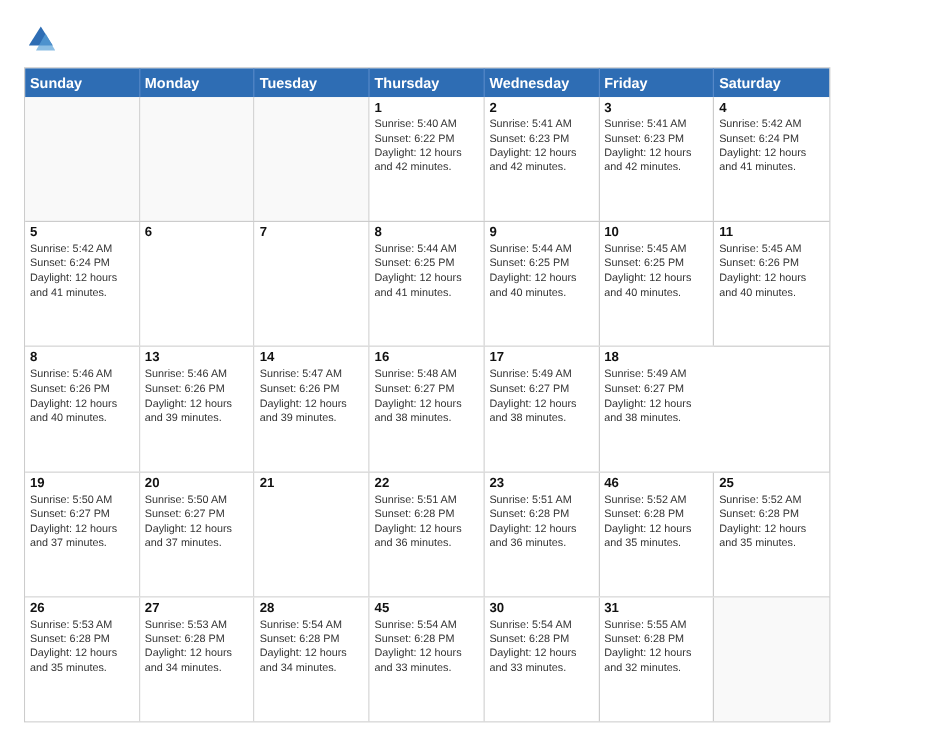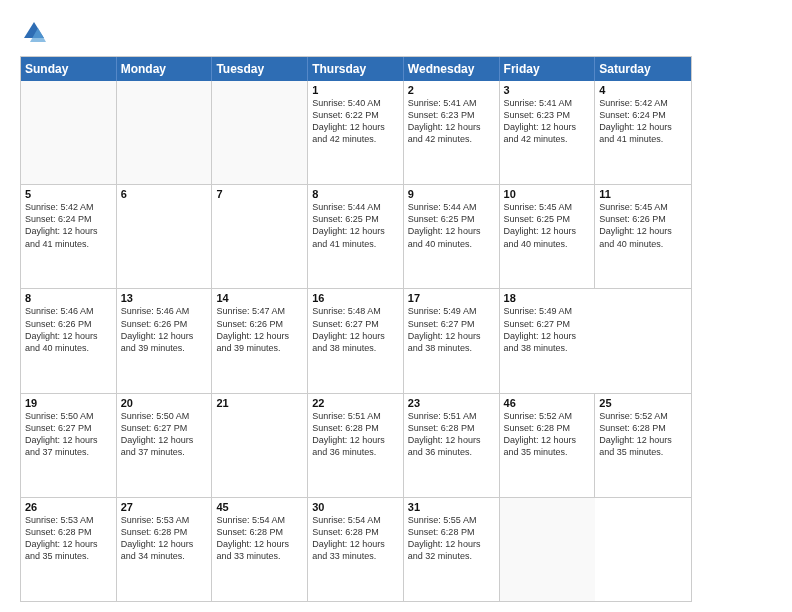--- a/index.html
+++ b/index.html
@@ -299,20 +299,26 @@
 Sunset: 6:28 PM
 Daylight: 12 hours and 35 minutes.</div>
           </div>
           <div class="cal-cell">
             <div class="day-num">27</div>
             <div class="day-info">Sunrise: 5:53 AM
 Sunset: 6:28 PM
 Daylight: 12 hours and 34 minutes.</div>
           </div>
           <div class="cal-cell">
+            <div class="day-num">28</div>
+            <div class="day-info">Sunrise: 5:54 AM
+Sunset: 6:28 PM
+Daylight: 12 hours and 34 minutes.</div>
+          </div>
+          <div class="cal-cell">
             <div class="day-num">45</div>
             <div class="day-info">Sunrise: 5:54 AM
 Sunset: 6:28 PM
 Daylight: 12 hours and 33 minutes.</div>
           </div>
           <div class="cal-cell">
             <div class="day-num">30</div>
             <div class="day-info">Sunrise: 5:54 AM
 Sunset: 6:28 PM
 Daylight: 12 hours and 33 minutes.</div>

